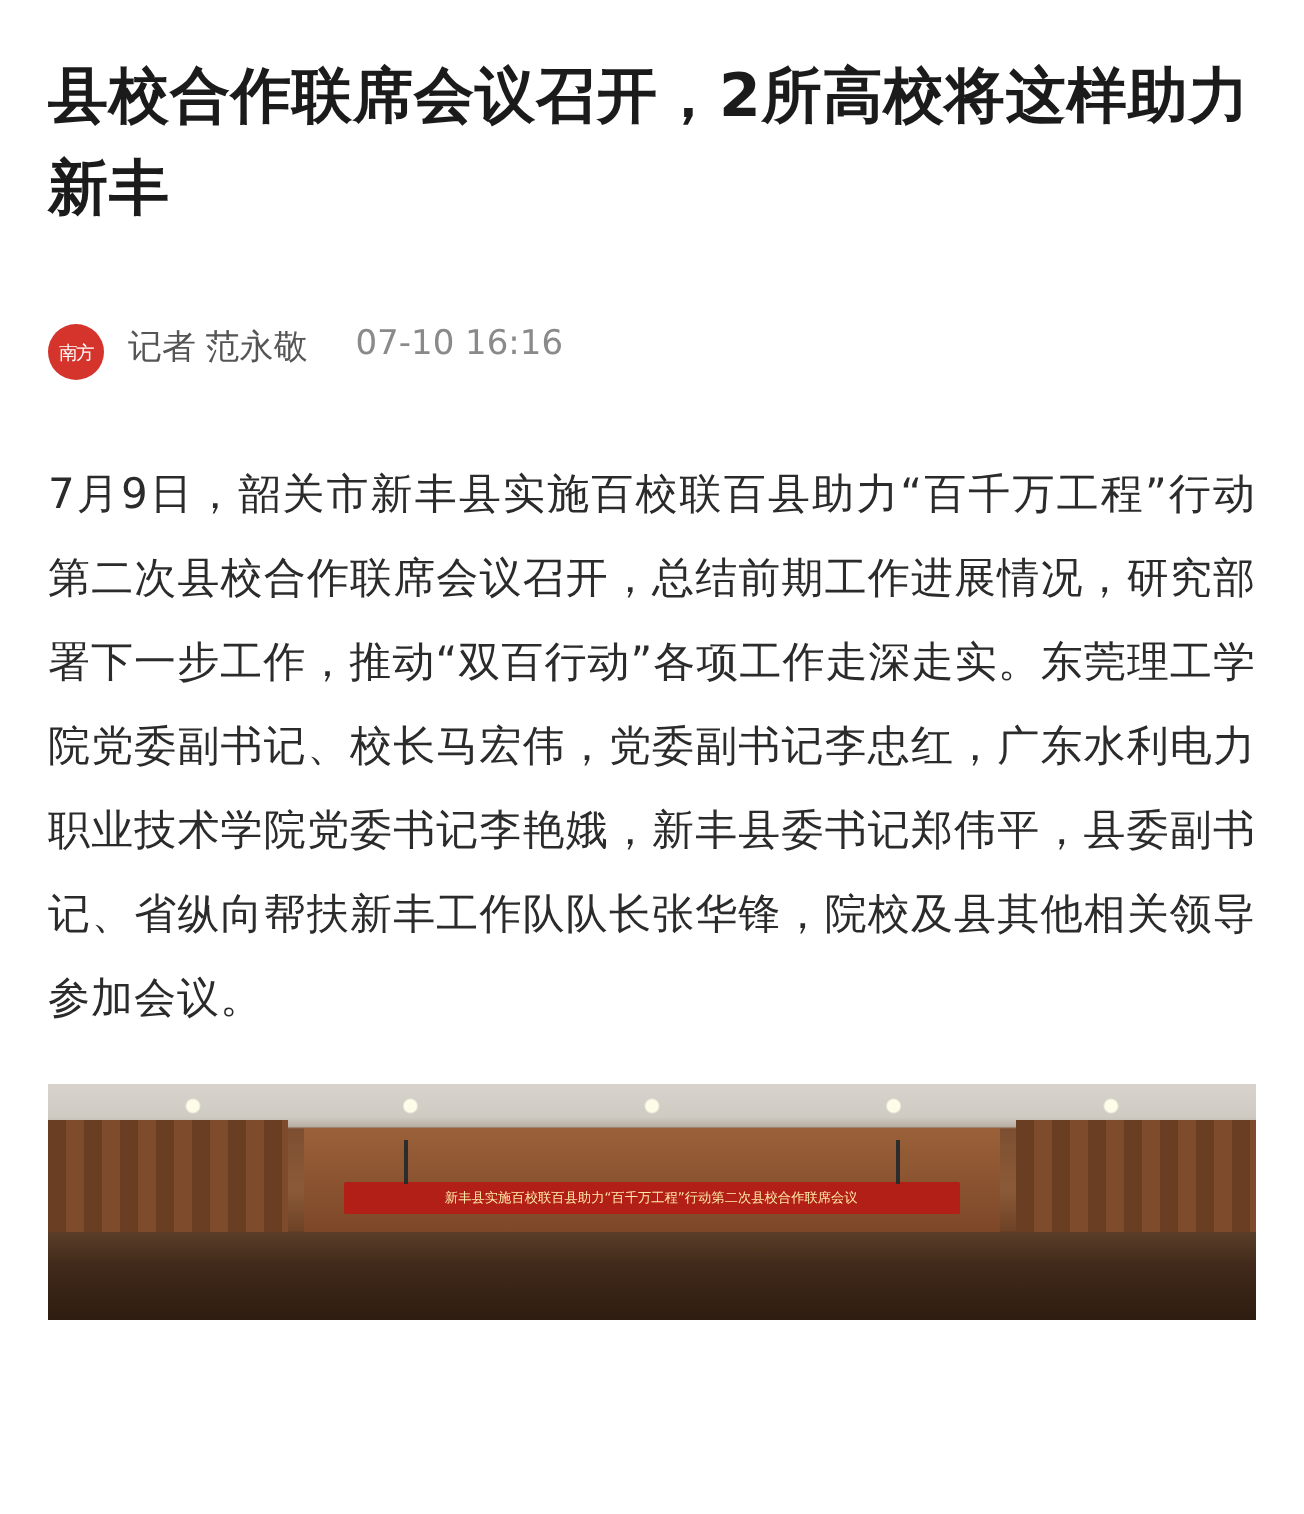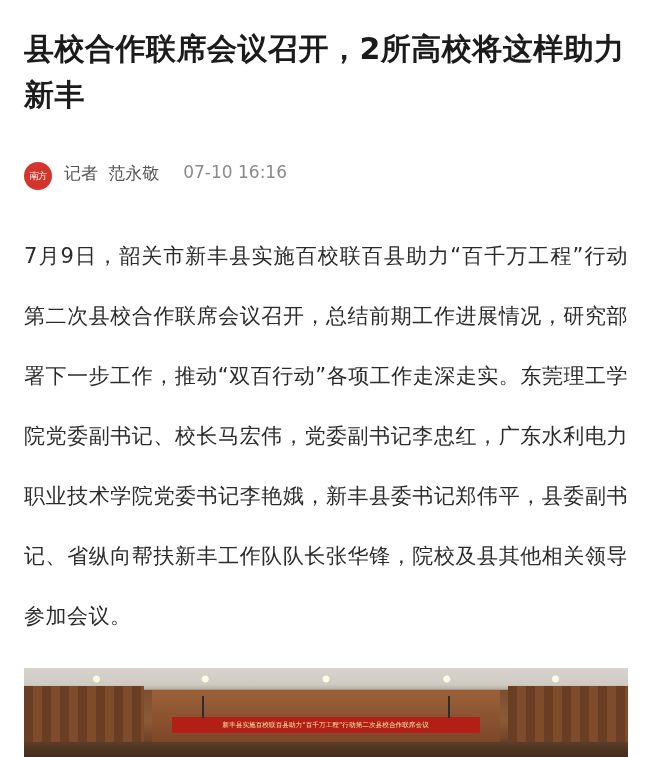--- a/index.html
+++ b/index.html
@@ -51,34 +51,34 @@
     overflow: hidden;
     letter-spacing: -1px;
   }
   .logo span {
     transform: scale(0.85);
   }
   .byline-author {
     margin-left: 12px;
     font-size: 17px;
     color: #555555;
-    font-family: Liberation Mono, monospace;
+    font-family: Liberation Sans, sans-serif;
     white-space: nowrap;
   }
   .byline-date {
     margin-left: 24px;
     font-size: 17px;
     color: #8a8a8a;
     font-family: "DejaVu Sans", sans-serif;
     white-space: nowrap;
   }
   .body-text {
     margin-top: 34px;
     font-size: 21px;
-    line-height: 60px;
+    line-height: 42px;
     color: #2b2b2b;
     text-align: justify;
     letter-spacing: 0.5px;
     font-family: "DejaVu Sans", sans-serif;
   }
   .figure {
     margin-top: 22px;
     width: 604px;
     height: 118px;
     overflow: hidden;

